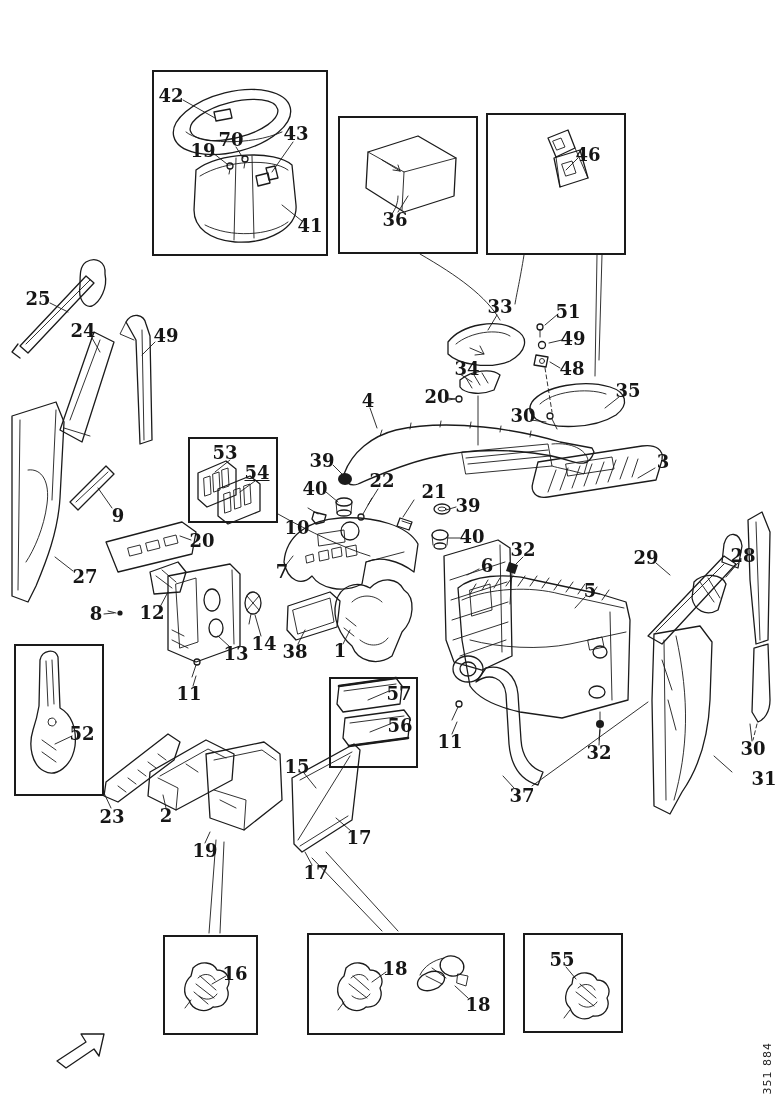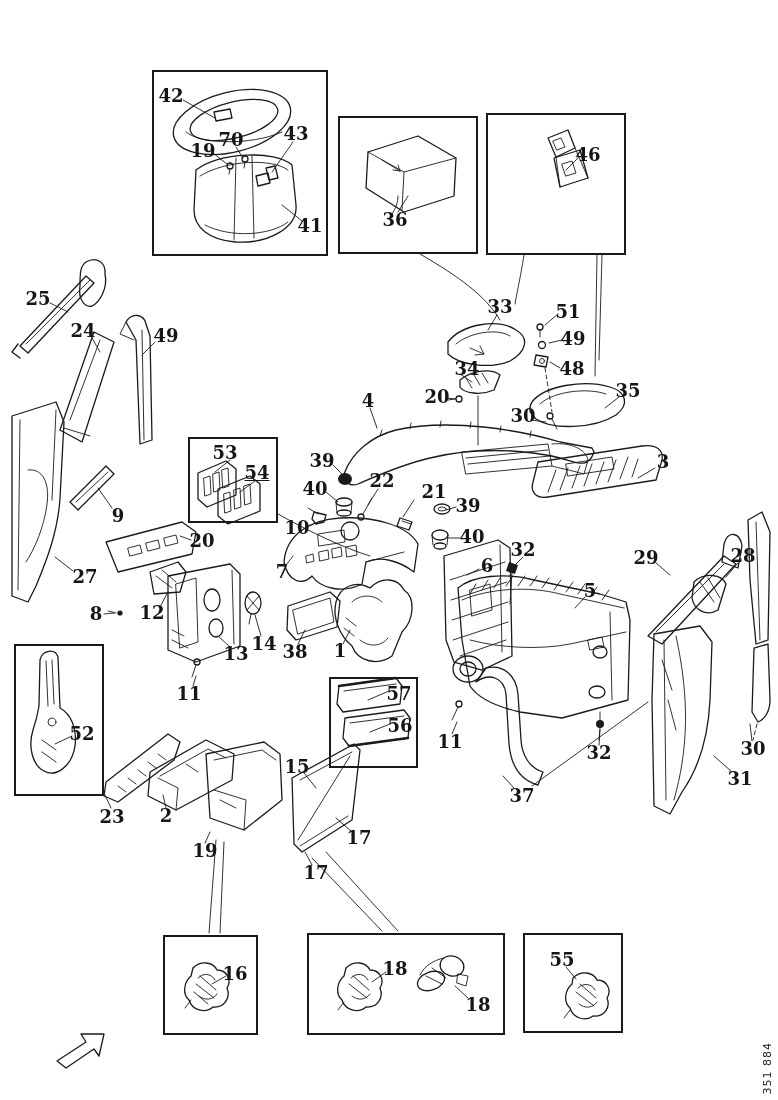--- a/index.html
+++ b/index.html
@@ -409,21 +409,21 @@
       <div class="part-label" style="left: 236px; top: 654px;">13</div>
       <div class="part-label" style="left: 295px; top: 652px;">38</div>
       <div class="part-label" style="left: 340px; top: 651px;">1</div>
       <div class="part-label" style="left: 189px; top: 694px;">11</div>
       <div class="part-label" style="left: 399px; top: 694px;">57</div>
       <div class="part-label" style="left: 400px; top: 726px;">56</div>
       <div class="part-label" style="left: 450px; top: 742px;">11</div>
       <div class="part-label" style="left: 599px; top: 753px;">32</div>
       <div class="part-label" style="left: 753px; top: 749px;">30</div>
       <div class="part-label" style="left: 82px; top: 734px;">52</div>
-      <div class="part-label" style="left: 740px; top: 779px;">31</div>
+      <div class="part-label" style="left: 764px; top: 779px;">31</div>
       <div class="part-label" style="left: 112px; top: 817px;">23</div>
       <div class="part-label" style="left: 166px; top: 816px;">2</div>
       <div class="part-label" style="left: 297px; top: 767px;">15</div>
       <div class="part-label" style="left: 522px; top: 796px;">37</div>
       <div class="part-label" style="left: 205px; top: 851px;">19</div>
       <div class="part-label" style="left: 359px; top: 838px;">17</div>
       <div class="part-label" style="left: 316px; top: 873px;">17</div>
       <div class="part-label" style="left: 235px; top: 974px;">16</div>
       <div class="part-label" style="left: 395px; top: 969px;">18</div>
       <div class="part-label" style="left: 478px; top: 1005px;">18</div>

